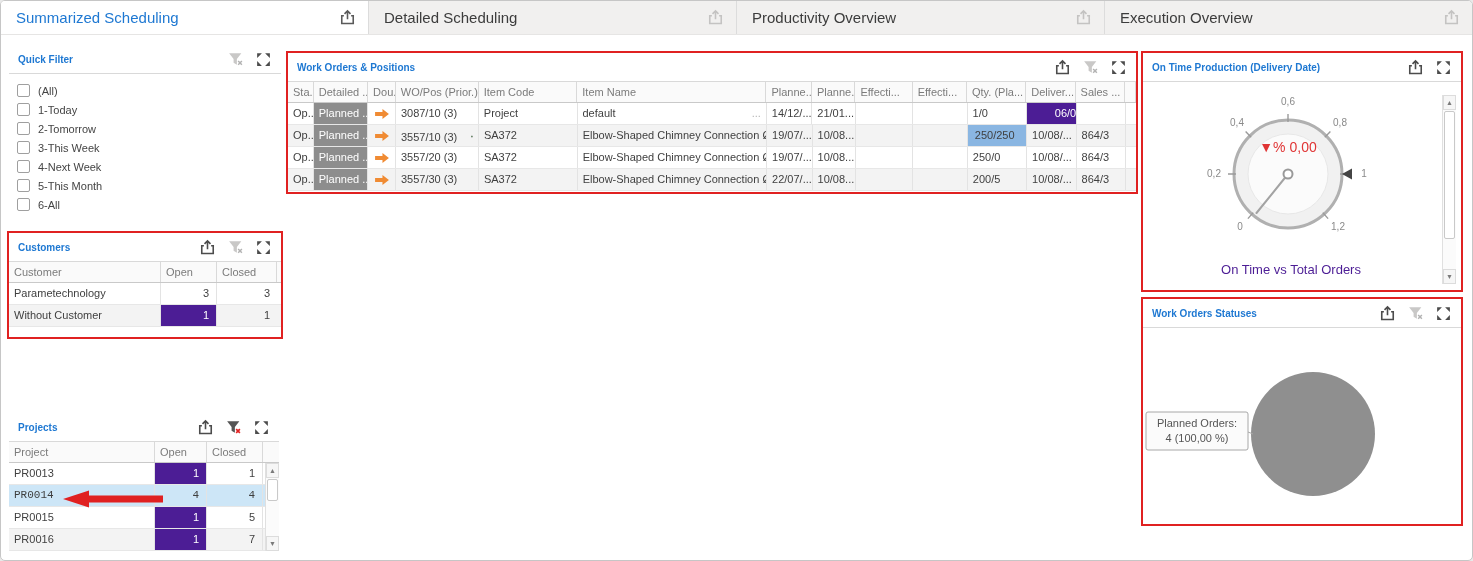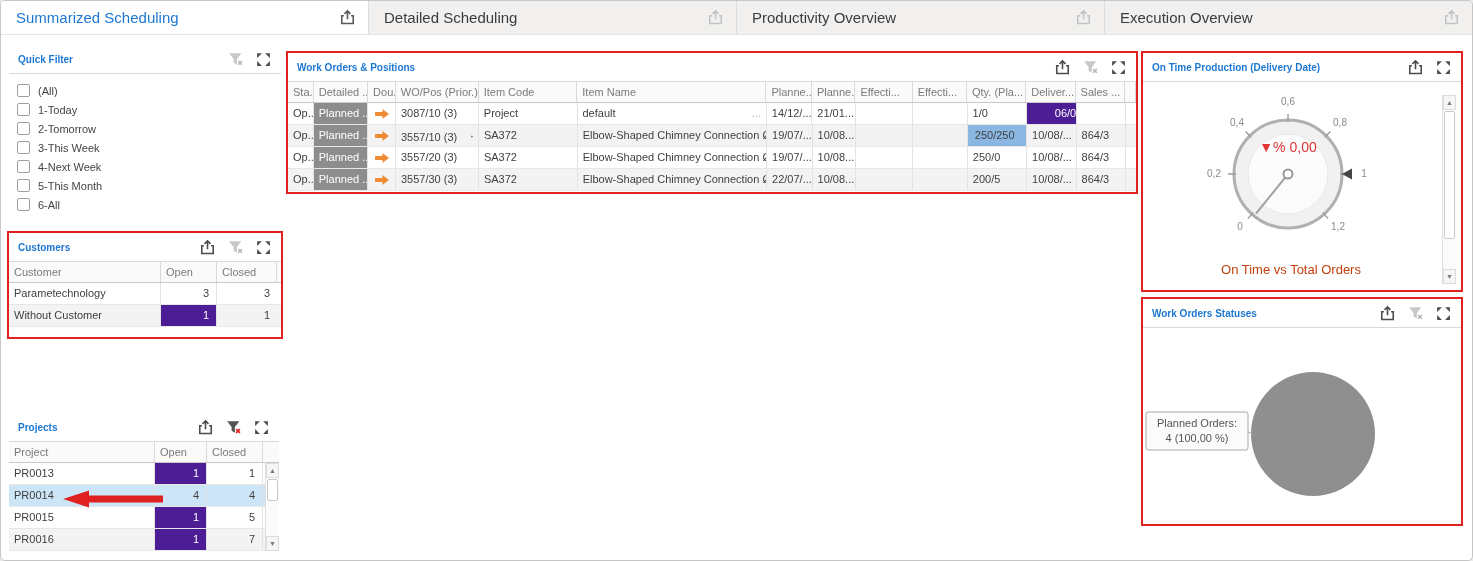--- a/index.html
+++ b/index.html
@@ -31,21 +31,21 @@
   .picons { margin-left: auto; display: flex; gap: 11px; align-items: center; }
 
   
   .tbl { font-size: 11px; }
   .hrow { display: flex; height: 21px; background: #fafafa; color: #7b7b7b;
           border-bottom: 1px solid #c9c9c9; }
   .hrow .cell { border-right: 1px solid #d9d9d9; }
   .row { display: flex; height: 22px; color: #3f3f3f; background: #fff;
          border-bottom: 1px solid #e7e7e7; }
   .row.alt { background: #f3f3f3; }
-  .row.selected { background: #cde6f7; }
+  .row.selected { background: #cde6f7; font-family: Liberation Mono, monospace; }
   .cell { padding: 4px 5px 0 5px; border-right: 1px solid #e3e3e3;
           overflow: hidden; white-space: nowrap; }
   .num { text-align: right; padding-right: 7px; }
   .alert { background: #4c1d95; color: #fff; padding-left: 28px; }
   .qty-sel { background: #8ab6e2; padding-left: 7px; }
   .nb { border-right: none; }
 
   
   .qf-list { padding: 7px 0 0 8px; }
   .qf-item { display: flex; align-items: center; height: 19px; font-size: 11px; color: #444; }
@@ -73,21 +73,21 @@
   .vscroll { position: absolute; width: 14px; background: #fbfbfb; border-left: 1px solid #e0e0e0; }
   .sbtn { position: absolute; left: 0; right: 0; height: 15px; background: #f6f6f6;
           border: 1px solid #dcdcdc; color: #7a7a7a; font-size: 7px;
           display: flex; align-items: center; justify-content: center; }
   .sbtn.up { top: 0; } .sbtn.down { bottom: 0; }
   .sthumb { position: absolute; left: 1px; right: 1px; background: #fff;
             border: 1px solid #c9c9c9; border-radius: 2px; }
 
   
   .chartwrap { position: relative; }
-  .gauge-caption { width: 296px; text-align: center; font-size: 13px; color: #c2410c; margin-top: 2px; }
+  .gauge-caption { width: 296px; text-align: center; font-size: 13px; color: #4c1d95; margin-top: 2px; }
 
   
   .annot-arrow { position: absolute; pointer-events: none; }
 </style>
 </head>
 <body>
 
 <div class="screen">
 
   <div class="tabbar">

